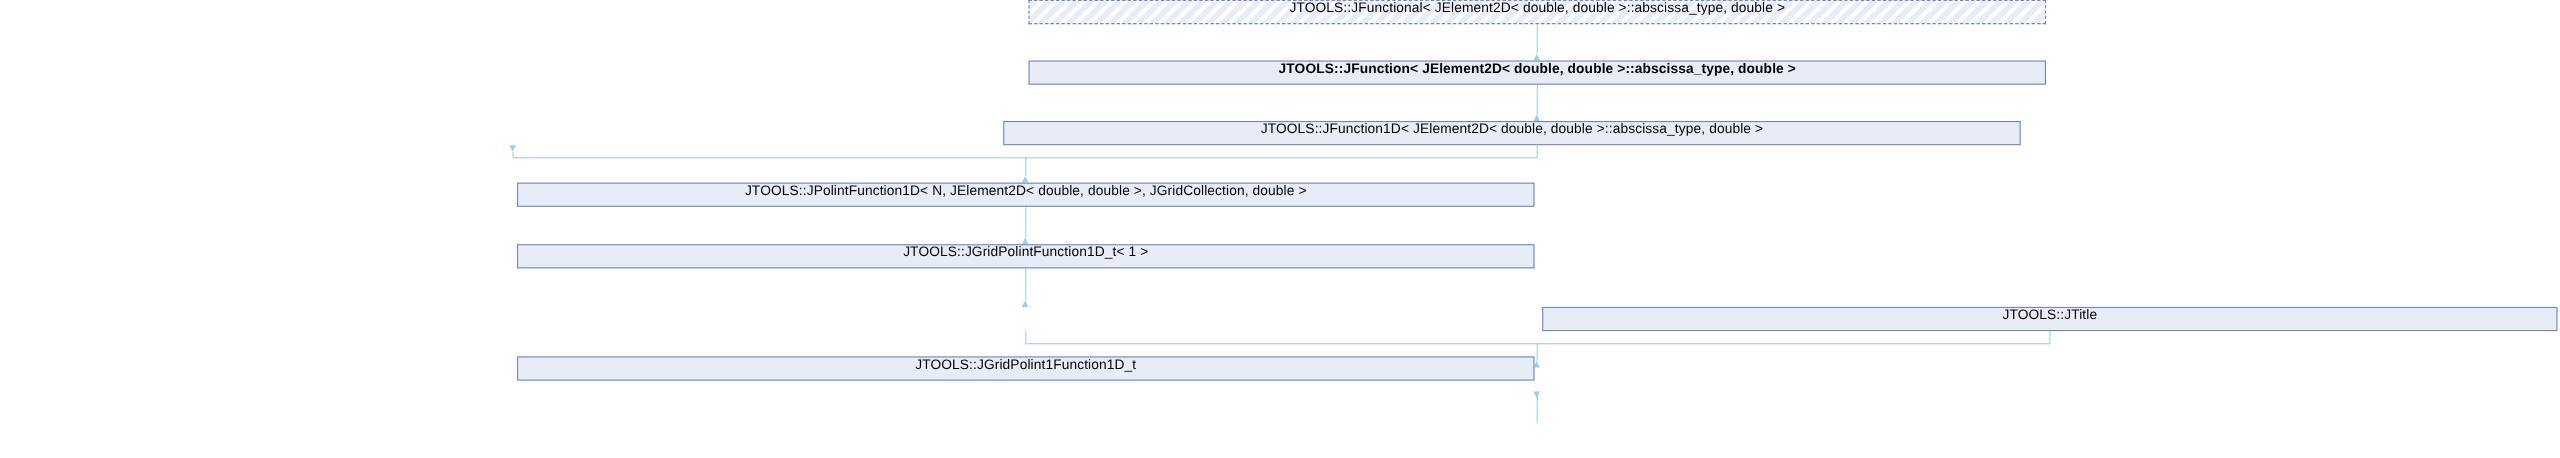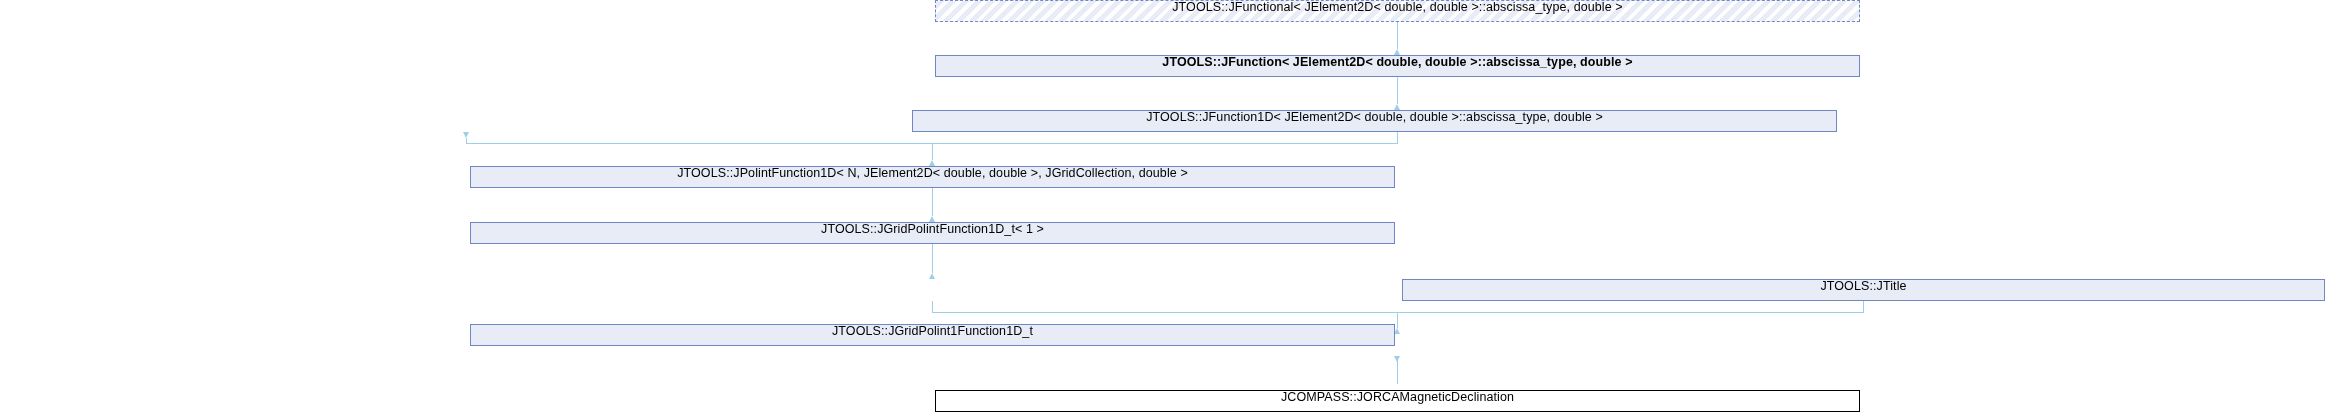--- a/index.html
+++ b/index.html
@@ -128,17 +128,14 @@
 
   <div class="node" style="left:470px; top:279px; width:925px; height:22px;margin-top:45px;">
     <span class="label">JTOOLS::JGridPolint1Function1D_t</span>
   </div>
 
   <div class="node" style="left:1402px; top:279px; width:923px; height:22px;">
     <span class="label">JTOOLS::JTitle</span>
   </div>
 
 
-  <div class="node current" style="left:935px; top:390px; width:925px; height:22px;">
-    <span class="label">JCOMPASS::JORCAMagneticDeclination</span>
-  </div>
 
 </div>
 
 </body></html>

